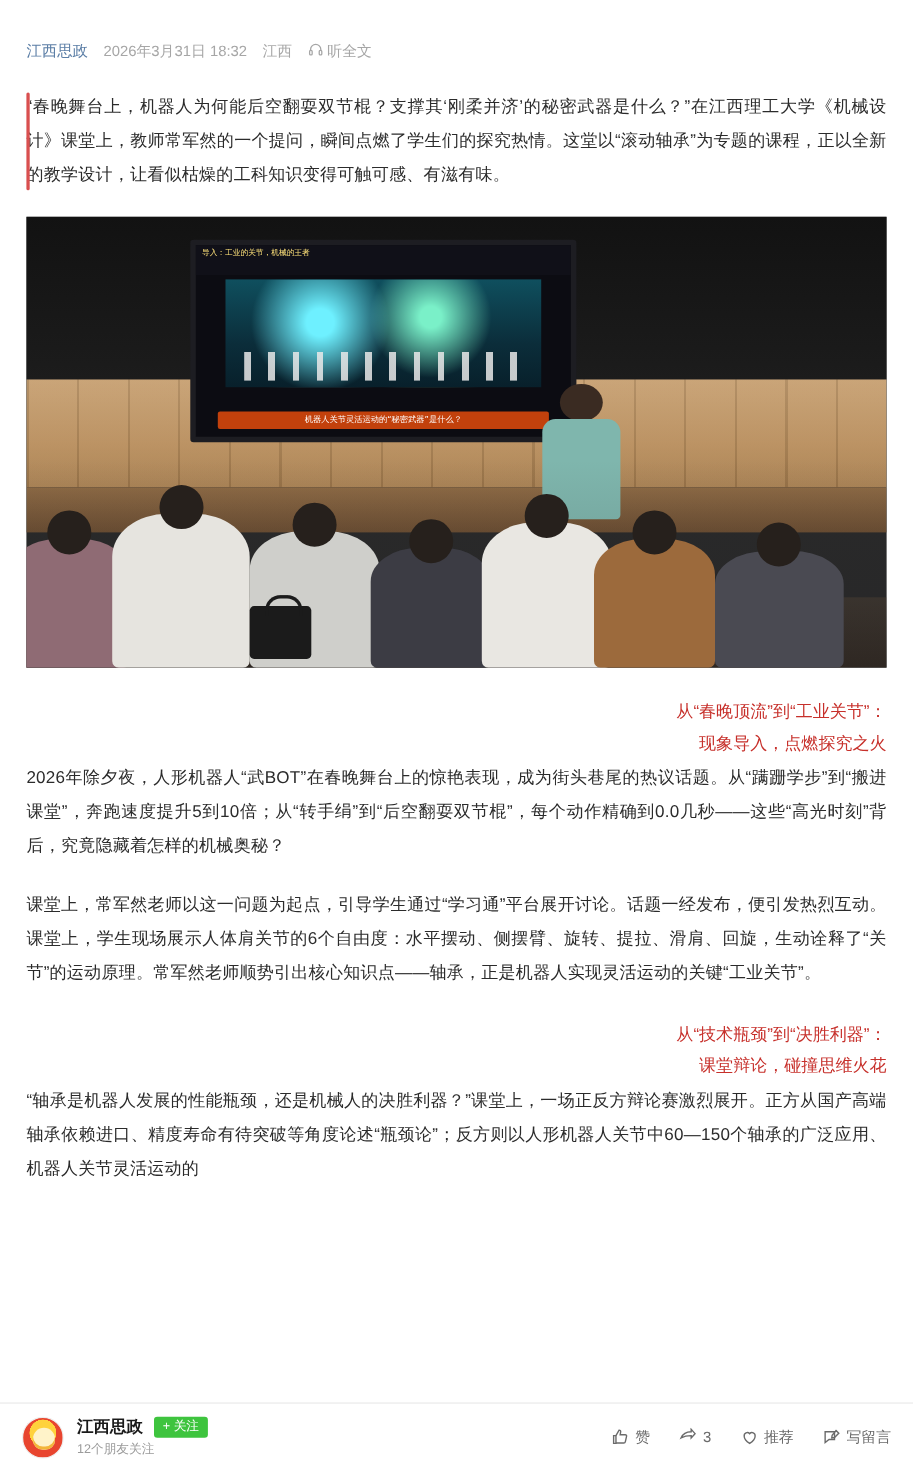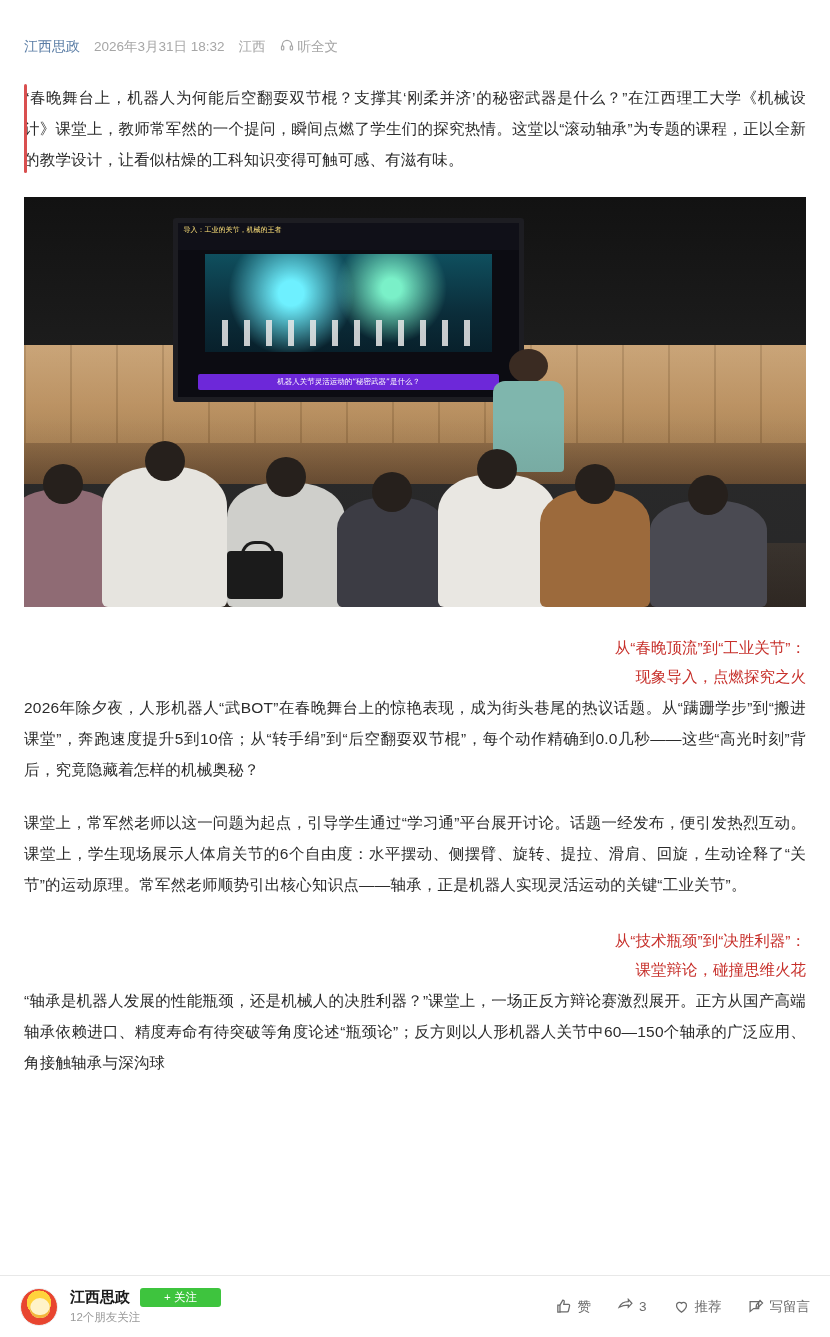--- a/index.html
+++ b/index.html
@@ -129,21 +129,21 @@
       linear-gradient(180deg,#0f4f5e,#0b2d3a 60%, #08202b);
   }
   .screen-img::after {
     content:"";
     position:absolute; left:6%; right:6%; bottom:6%; height:26%;
     background: repeating-linear-gradient(90deg,#e9e9e9 0 6px, rgba(0,0,0,0) 6px 22px);
     opacity:.85;
   }
   .screen-caption {
     position:absolute; left:6%; right:6%; bottom:4%;
-    background:#6d28d9; color:#fff;
+    background:#c2410c; color:#fff;
     font-size:7.5px; text-align:center; padding:3px 18px; border-radius:2px;
     font-family:"DejaVu Sans", sans-serif;
   }
   .teacher {
     position:absolute; left:60%; top:37%; width:9%; height:30%;
   }
   .teacher .head { position:absolute; left:22%; top:0; width:56%; height:28%; background:#3a2b22; border-radius:50%; }
   .teacher .body { position:absolute; left:0; top:26%; width:100%; height:74%; background:#7fb6ad; border-radius:12px 12px 4px 4px; }
   .desk {
     position:absolute; left:0; right:0; bottom:0; height:34%;
@@ -193,21 +193,21 @@
   .avatar::after{
     content:""; position:absolute; left:9px; top:9px; width:20px; height:20px;
     background:#fff3c9; border-radius:50% 50% 45% 45%;
     box-shadow: inset 0 -3px 0 #f3b53a;
   }
   .acct-col { display:flex; flex-direction:column; justify-content:center; }
   .acct-row { display:flex; align-items:center; gap:10px; }
   .acct-name { font-size: 15px; font-weight: bold; color:#1a1a1a; }
   .follow-btn {
     background:#3ec43e; color:#fff; font-size:11.5px;
-    padding: 3px 24px; border-radius: 3px; line-height:1.2;
+    padding: 3px 8px; border-radius: 3px; line-height:1.2;
     white-space: nowrap;
   }
   .acct-sub { font-size: 11.5px; color:#9b9b9b; margin-top:3px; }
   .actions { margin-left:auto; display:flex; align-items:center; gap:26px; }
   .act {
     display:flex; align-items:center; gap:5px;
     color:#6b6b6b; font-size:13.5px;
   }
   .act svg { display:block; }
 </style>
@@ -291,21 +291,21 @@
   </div>
 
   <div class="para">2026年除夕夜，人形机器人“武BOT”在春晚舞台上的惊艳表现，成为街头巷尾的热议话题。从“蹒跚学步”到“搬进课堂”，奔跑速度提升5到10倍；从“转手绢”到“后空翻耍双节棍”，每个动作精确到0.0几秒——这些“高光时刻”背后，究竟隐藏着怎样的机械奥秘？</div>
   <div class="para">课堂上，常军然老师以这一问题为起点，引导学生通过“学习通”平台展开讨论。话题一经发布，便引发热烈互动。课堂上，学生现场展示人体肩关节的6个自由度：水平摆动、侧摆臂、旋转、提拉、滑肩、回旋，生动诠释了“关节”的运动原理。常军然老师顺势引出核心知识点——轴承，正是机器人实现灵活运动的关键“工业关节”。</div>
 
   <div class="red-head">
     <span class="l1">从“技术瓶颈”到“决胜利器”：</span>
     <span class="l2">课堂辩论，碰撞思维火花</span>
   </div>
 
-  <div class="para">“轴承是机器人发展的性能瓶颈，还是机械人的决胜利器？”课堂上，一场正反方辩论赛激烈展开。正方从国产高端轴承依赖进口、精度寿命有待突破等角度论述“瓶颈论”；反方则以人形机器人关节中60—150个轴承的广泛应用、角接触轴承与深沟球</div>
+  <div class="para">“轴承是机器人发展的性能瓶颈，还是机械人的决胜利器？”课堂上，一场正反方辩论赛激烈展开。正方从国产高端轴承依赖进口、精度寿命有待突破等角度论述“瓶颈论”；反方则以人形机器人关节中60—150个轴承的广泛应用、机器人关节灵活运动的</div>
 </div>
 
 <div class="bottom-bar">
   <div class="avatar"></div>
 
   <div class="acct-col">
     <div class="acct-row">
       <span class="acct-name">江西思政</span>
       <span class="follow-btn">+ 关注</span>
     </div>

